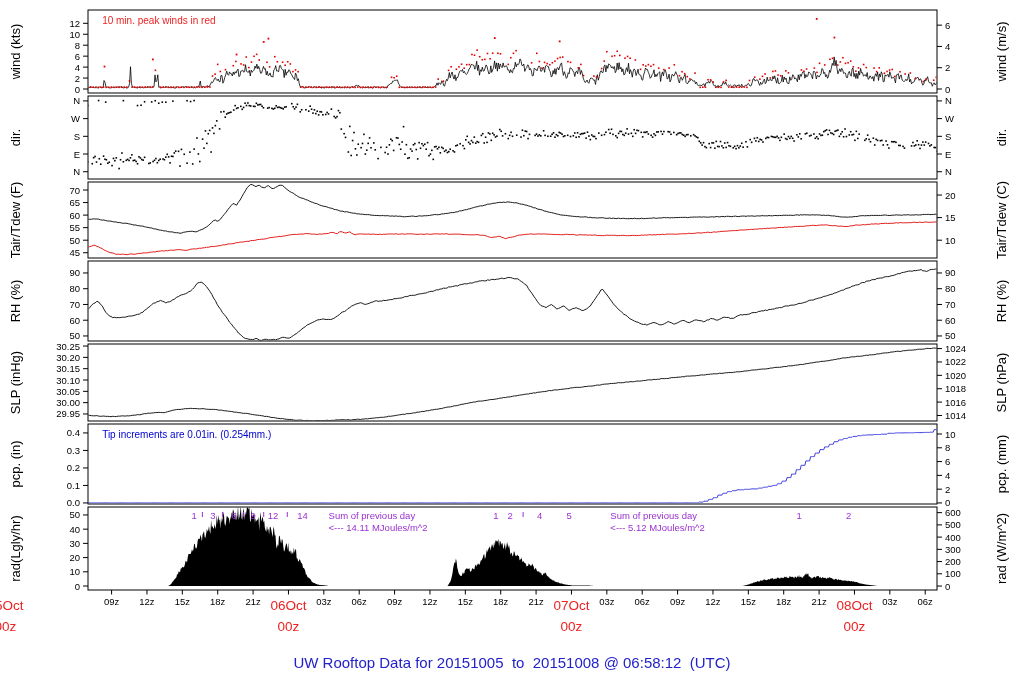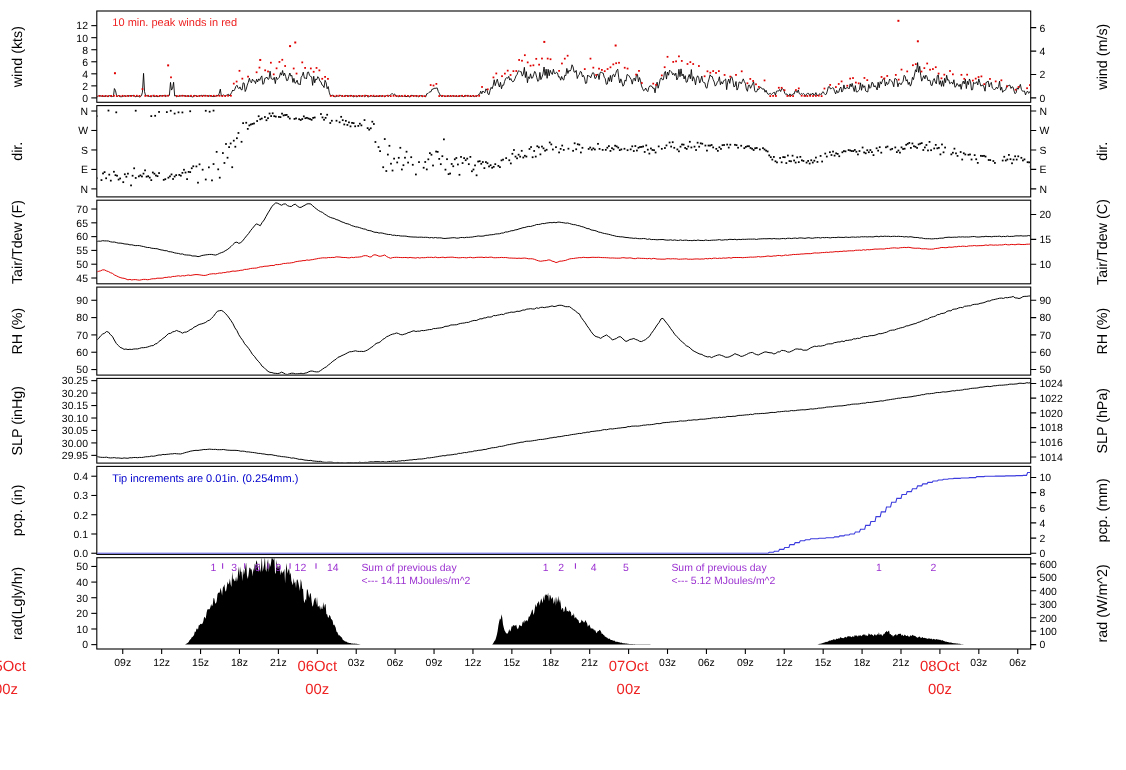--- a/index.html
+++ b/index.html
@@ -1110,13 +1110,14 @@
         <text x="819.0833333333334" y="605" text-anchor="middle" font-size="9.5" fill="#000">21z</text>
         <line x1="854.4583333333334" x2="854.4583333333334" y1="590" y2="594.5" stroke="#000" stroke-width="1"></line>
         <text x="854.4583333333334" y="610" text-anchor="middle" font-size="13.5" fill="#ee2222">08Oct</text>
         <text x="854.4583333333334" y="631" text-anchor="middle" font-size="13.5" fill="#ee2222">00z</text>
         <line x1="889.8333333333333" x2="889.8333333333333" y1="590" y2="594.5" stroke="#000" stroke-width="1"></line>
         <text x="889.8333333333333" y="605" text-anchor="middle" font-size="9.5" fill="#000">03z</text>
         <line x1="925.2083333333334" x2="925.2083333333334" y1="590" y2="594.5" stroke="#000" stroke-width="1"></line>
         <text x="925.2083333333334" y="605" text-anchor="middle" font-size="9.5" fill="#000">06z</text>
       </g>
     </svg>
+  <div class="title" style="color: rgb(34, 34, 204);">UW Rooftop Data for 20151005  to  20151008 @ 06:58:12  (UTC)</div>
 </div>
 
 </body></html>

